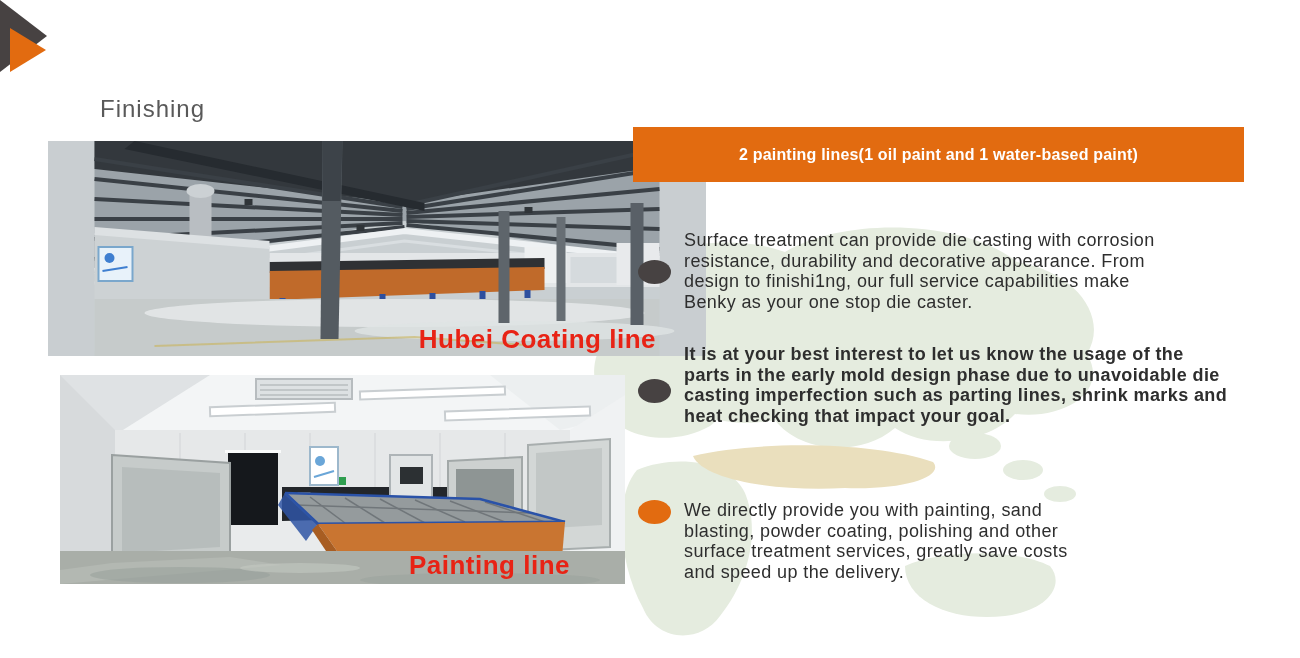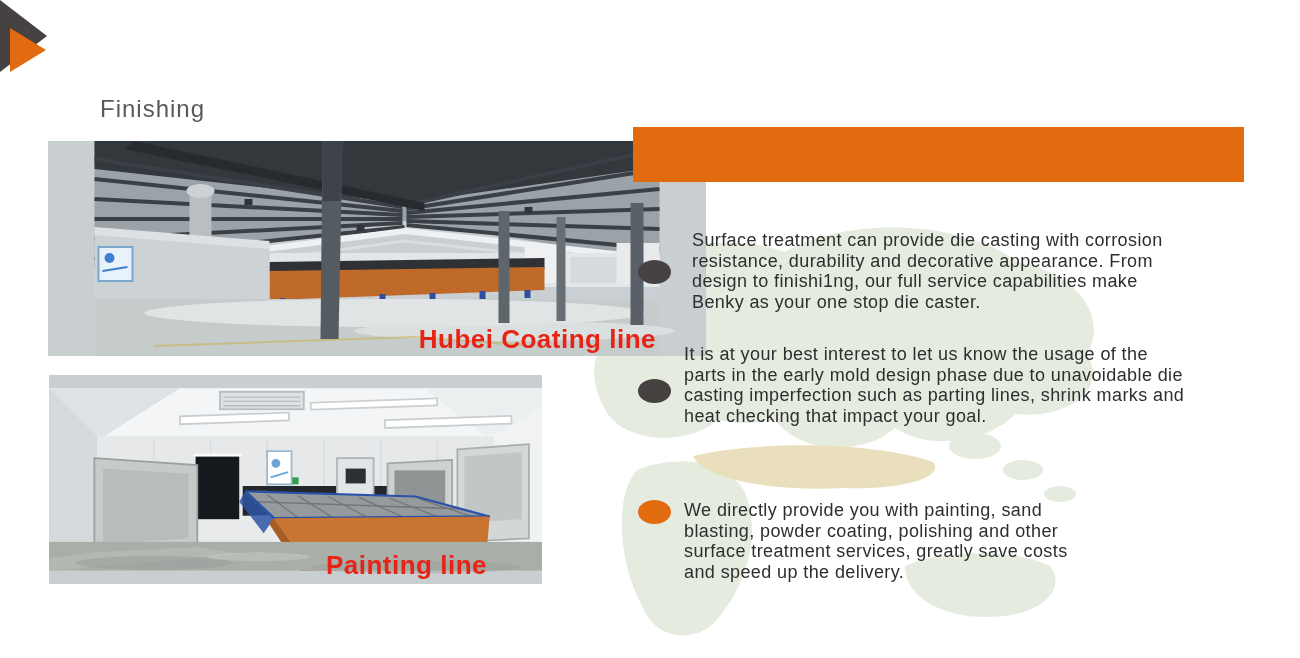--- a/index.html
+++ b/index.html
@@ -12,21 +12,21 @@
 
   
   .arrow-deco{left:0;top:62;width:48px;height:72px;}
   .page-title{
     left:62px;top:95px;font-size:24px;font-weight:400;letter-spacing:1px;margin-left:38px;
   }
 
   
   .photo{overflow:hidden;background:#c9ced1;z-index:2;}
   .photo-coating{left:48px;top:141px;width:658px;height:215px;}
-  .photo-painting{left:49px;top:375px;width:493px;height:209px;text-align:right;}
+  .photo-painting{left:60px;top:375px;width:565px;height:209px;text-align:right;}
   .photo svg{display:block;width:100%;height:100%;}
   .photo-caption{
     position:absolute;font-weight:700;font-size:26px;letter-spacing:0.5px;
     white-space:nowrap;
   }
   .caption-coating{right:50px;bottom:1px;}
   .caption-painting{right:55px;bottom:3px;}
 
   
   .banner{
@@ -236,21 +236,22 @@
     <rect x="0" y="176" width="565" height="33" fill="#a9aea8"></rect>
     <polygon points="0,195 52,188 170,182 222,190 0,209" fill="#b3b8b2"></polygon>
     <ellipse cx="120" cy="200" rx="90" ry="8" fill="#98a09a" opacity="0.55"></ellipse>
     <ellipse cx="420" cy="205" rx="120" ry="7" fill="#9aa29c" opacity="0.5"></ellipse>
     <ellipse cx="240" cy="193" rx="60" ry="5" fill="#c3c8c2" opacity="0.6"></ellipse>
   </svg>
   <div class="photo-caption caption-painting" style="color: rgb(232, 35, 21);">Painting line</div>
 </div>
 
 <div class="abs banner" style="background-color: rgb(226, 107, 16);">
+  <div>2 painting lines(1 oil paint and 1 water-based paint)</div>
 </div>
 
 <div class="abs bullet-marker bm-1" style="background-color: rgb(71, 66, 66);"></div>
 <div class="abs bullet-marker bm-2" style="background-color: rgb(71, 66, 66);"></div>
 <div class="abs bullet-marker bm-3" style="background-color: rgb(226, 107, 16);"></div>
 
-<div class="abs bullet-text bt-1" style="color: rgb(46, 46, 46); margin-left: 8px;">Surface treatment can provide die casting with corrosion<br>resistance, durability and decorative appearance. From<br>design to finishi1ng, our full service capabilities make<br>Benky as your one stop die caster.</div>
-<div class="abs bullet-text bt-2" style="color: rgb(46, 46, 46);">It is at your best interest to let us know the usage of the<br>parts in the early mold design phase due to unavoidable die<br>casting imperfection such as parting lines, shrink marks and<br>heat checking that impact your goal.</div>
+<div class="abs bullet-text bt-1" style="color: rgb(46, 46, 46);">Surface treatment can provide die casting with corrosion<br>resistance, durability and decorative appearance. From<br>design to finishi1ng, our full service capabilities make<br>Benky as your one stop die caster.</div>
+<div class="abs bullet-text bt-2" style="color: rgb(46, 46, 46); font-weight: bold;">It is at your best interest to let us know the usage of the<br>parts in the early mold design phase due to unavoidable die<br>casting imperfection such as parting lines, shrink marks and<br>heat checking that impact your goal.</div>
 <div class="abs bullet-text bt-3" style="color: rgb(46, 46, 46);">We directly provide you with painting, sand<br>blasting, powder coating, polishing and other<br>surface treatment services, greatly save costs<br>and speed up the delivery.</div>
 
 </body></html>

